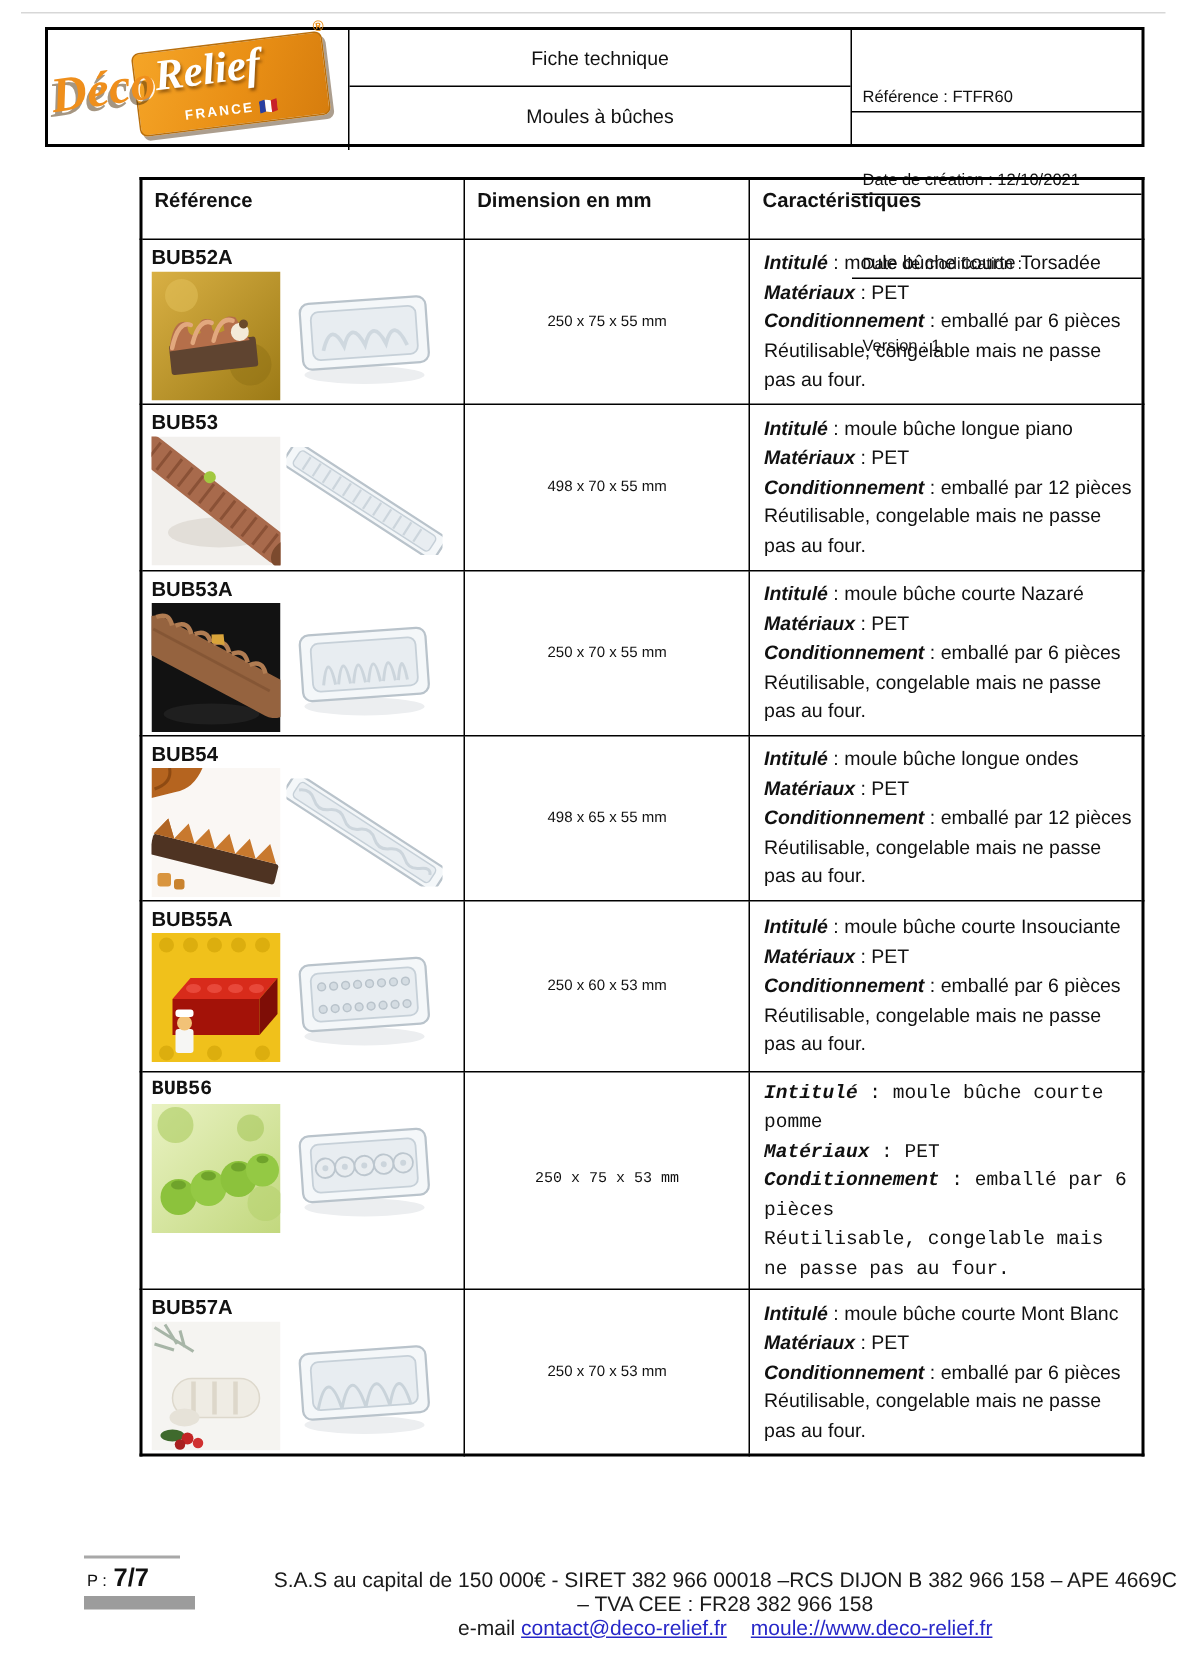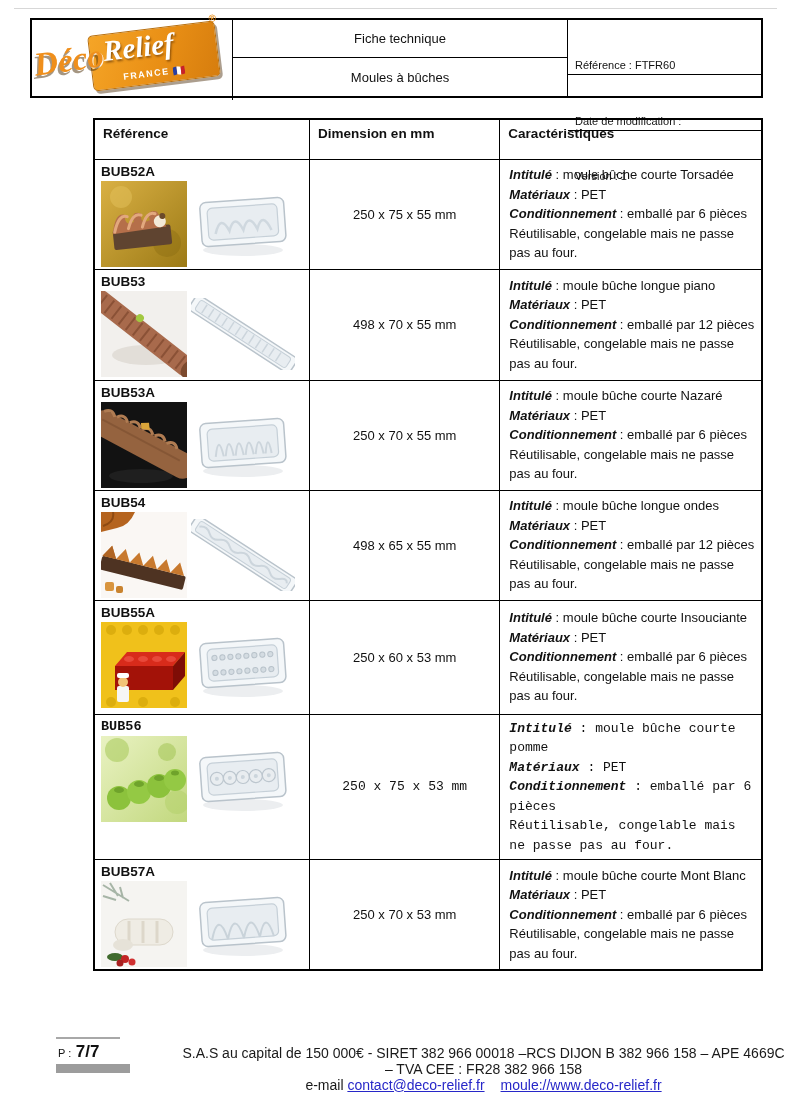--- a/index.html
+++ b/index.html
@@ -37,21 +37,21 @@
      border:2px solid #000;}
   table.main th, table.main td{border:1.2px solid #000;box-sizing:border-box;}
   table.main th{width:204px;vertical-align:top;text-align:left;font-size:13.5px;padding:6px 0 0 8px;}
   table.main th.w2{width:180px;}
   table.main th.w3{width:248px;}
   td.c-ref{vertical-align:top;padding:3px 2px 2px 6px;}
   .refcode{font-weight:bold;font-size:13.5px;line-height:17px;}
   .imgs{display:flex;align-items:center;gap:4px;margin-top:1px;}
   .photo{width:86px;height:86px;flex:0 0 auto;line-height:0;}
   .mold{width:104px;height:72px;flex:0 0 auto;line-height:0;}
-  td.c-dim{text-align:center;vertical-align:middle;font-size:13px;}
+  td.c-dim{text-align:center;vertical-align:middle;font-size:10px;}
   td.c-char{vertical-align:middle;padding:4px 4px 4px 9px;font-size:13px;line-height:19.5px;}
   .bi{font-weight:bold;font-style:italic;}
 
   
   .pageblock{position:absolute;left:46px;top:1037px;width:84px;}
   .pb-topline{width:64px;height:2px;background:#a8a8a8;margin-left:10px;}
   .pb-text{padding:3px 0 2px 12px;white-space:nowrap;}
   .pb-label{font-size:11px;}
   .pb-num{font-size:17px;font-weight:600;}
   .pb-bar{width:74px;height:9px;background:#9c9c9c;margin-left:10px;}
@@ -80,20 +80,21 @@
         </span>
       </div>
       <span class="logo-deco">Déco</span>
     </div>
     <div class="hdr-mid">
       <div class="hdr-mid-row first">Fiche technique</div>
       <div class="hdr-mid-row">Moules à bûches</div>
     </div>
     <div class="hdr-right">
       <div class="hr-row b1">Référence : FTFR60</div>
+      <div class="hr-row b2">Date de création : 12/10/2021</div>
       <div class="hr-row b3">Date de modification :</div>
       <div class="hr-row b4">Version : 1</div>
     </div>
   </div>
 
   <table class="main">
     <thead>
       <tr style="height:40px">
         <th>Référence</th>
         <th class="w2">Dimension en mm</th>

